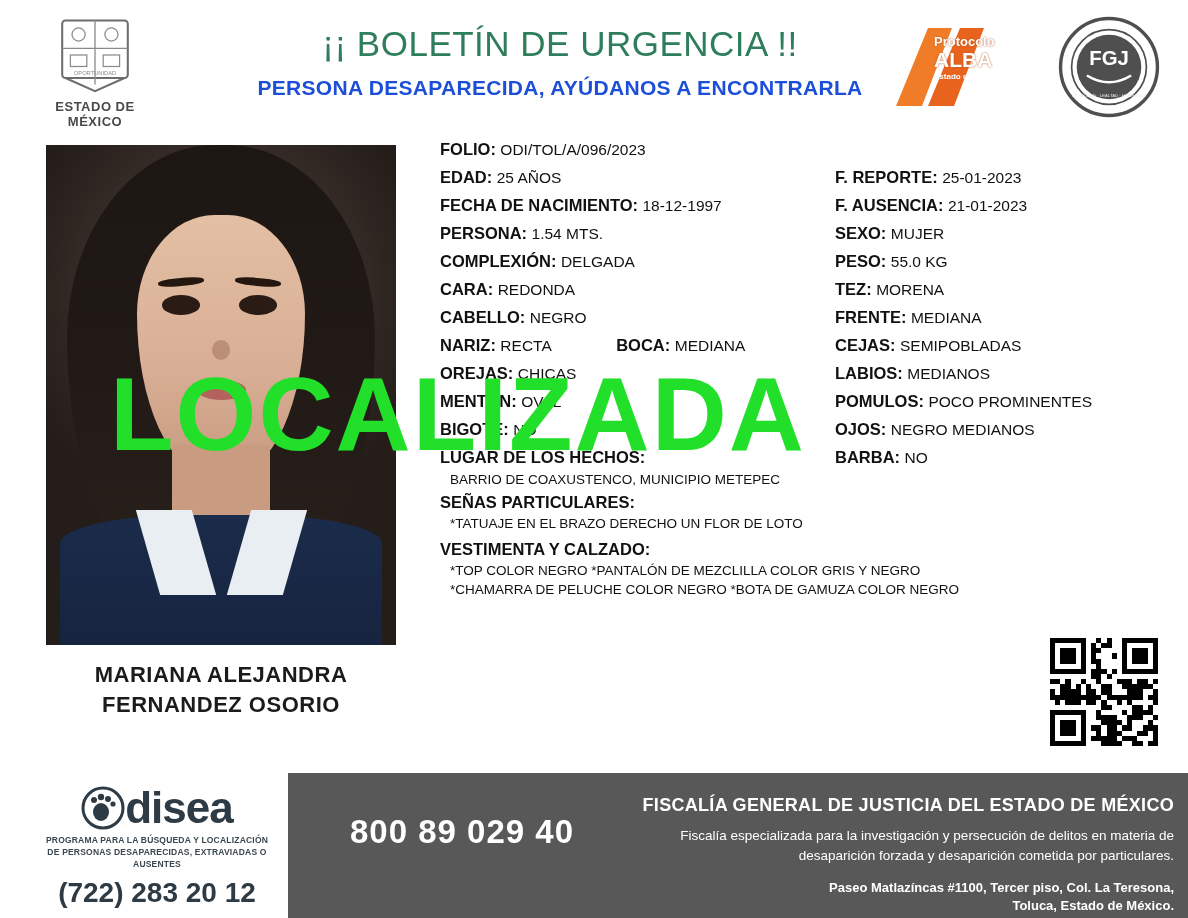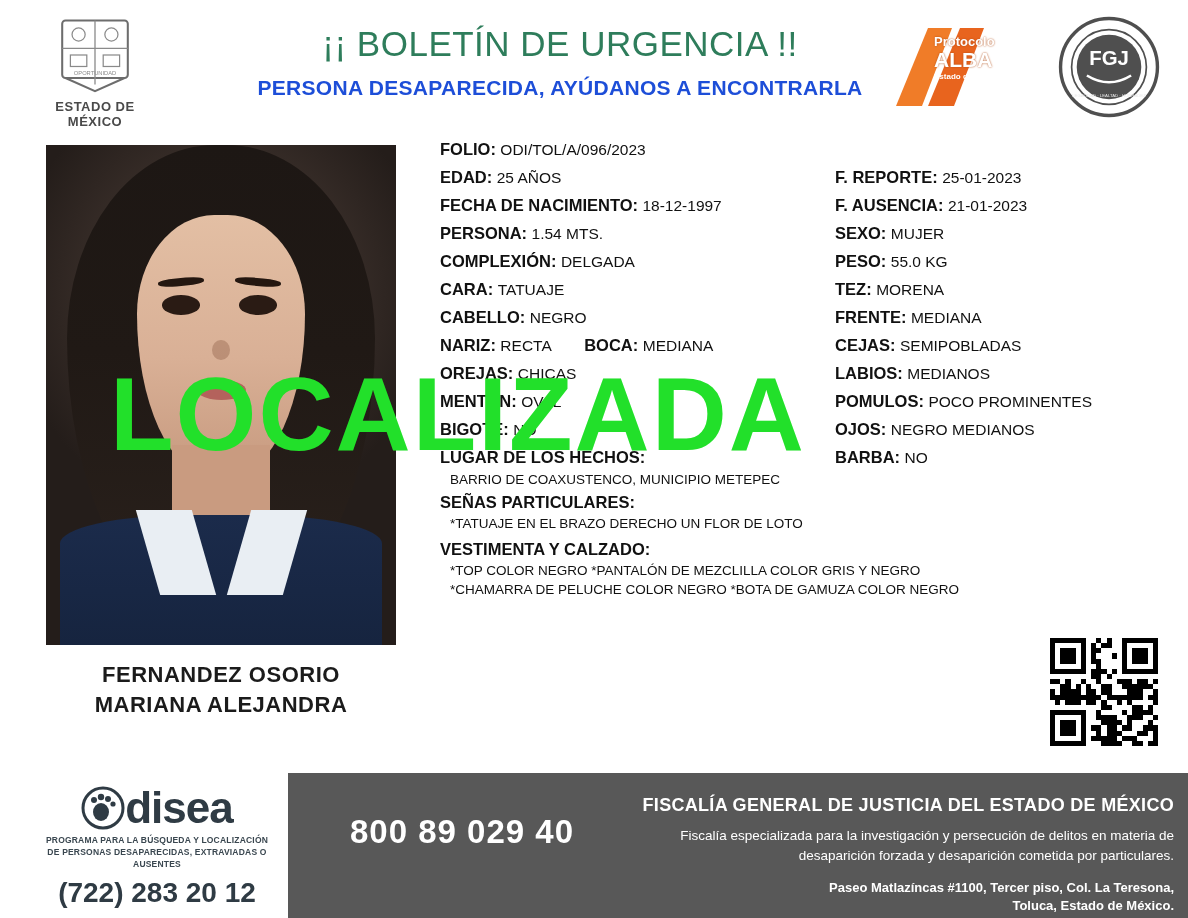--- a/index.html
+++ b/index.html
@@ -125,21 +125,21 @@
     line-height:1.35; color:#1b1b1b;
   }
 
   
   .details { position:absolute; left:440px; top:140px; width:720px; }
   .row { display:flex; align-items:baseline; margin-bottom:9px; }
   .col-l { width:395px; }
   .col-r { width:325px; }
   .lbl { font-weight:bold; font-size:16.5px; color:#111; }
   .val { font-size:15.5px; color:#111; }
-  .inline-pair { display:inline-block; margin-left:28px; }
+  .inline-pair { display:inline-block; margin-left:60px; }
 
   .block { margin-top:6px; }
   .block .lbl { font-size:16.5px; }
   .block .text {
     font-size:13.5px; color:#111; margin-top:2px; padding-left:10px;
     line-height:1.45;
   }
 
   
   .stamp {
@@ -253,22 +253,22 @@
     <div class="ph-nose"></div>
     <div class="ph-lips"></div>
     <div class="ph-neck"></div>
     <div class="ph-shirt"></div>
     <div class="ph-collar-l"></div>
     <div class="ph-collar-r"></div>
   </div>
 </div>
 
 <div class="name-block">
+  <div>MARIANA ALEJANDRA</div>
   <div>FERNANDEZ OSORIO</div>
-  <div>MARIANA ALEJANDRA</div>
 </div>
 
 <div class="details">
 
   <div class="row">
     <div class="col-l">
       <span class="lbl">FOLIO:</span>
       <span class="val">ODI/TOL/A/096/2023</span>
     </div>
     <div class="col-r"></div>
@@ -314,21 +314,21 @@
     </div>
     <div class="col-r">
       <span class="lbl">PESO:</span>
       <span class="val">55.0 KG</span>
     </div>
   </div>
 
   <div class="row">
     <div class="col-l">
       <span class="lbl">CARA:</span>
-      <span class="val">TATUAJE</span>
+      <span class="val">REDONDA</span>
     </div>
     <div class="col-r">
       <span class="lbl">TEZ:</span>
       <span class="val">MORENA</span>
     </div>
   </div>
 
   <div class="row">
     <div class="col-l">
       <span class="lbl">CABELLO:</span>

